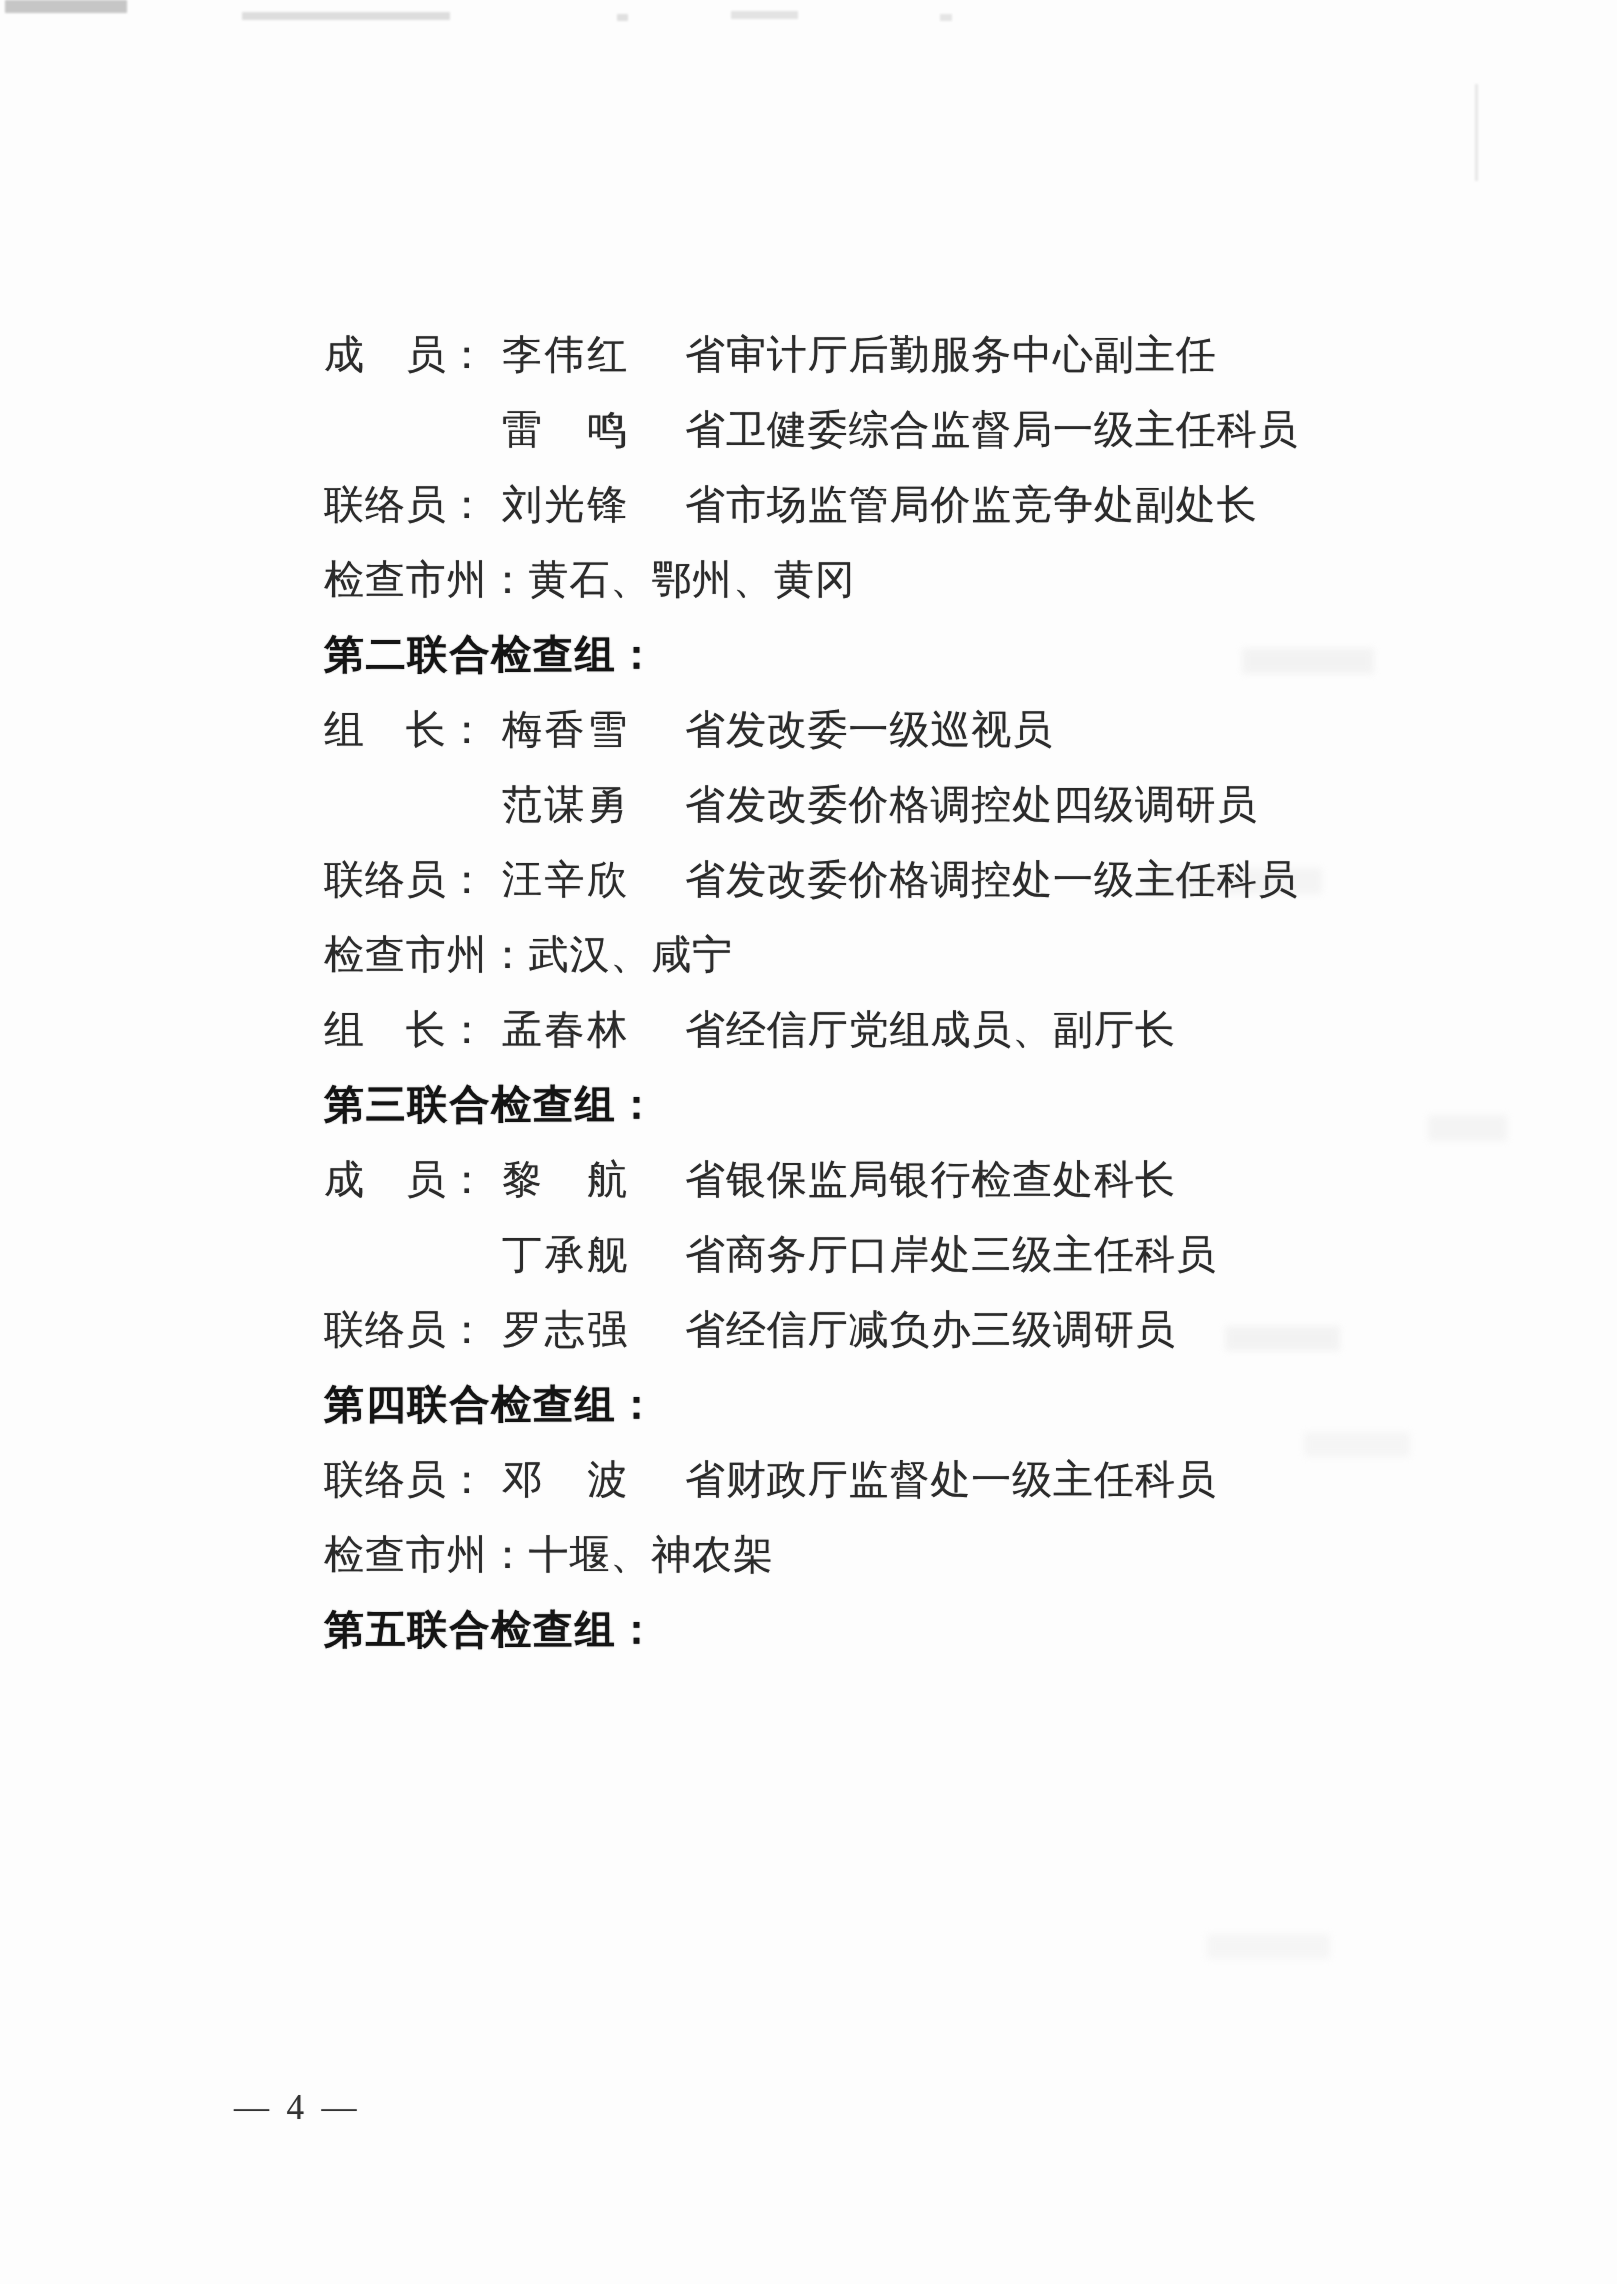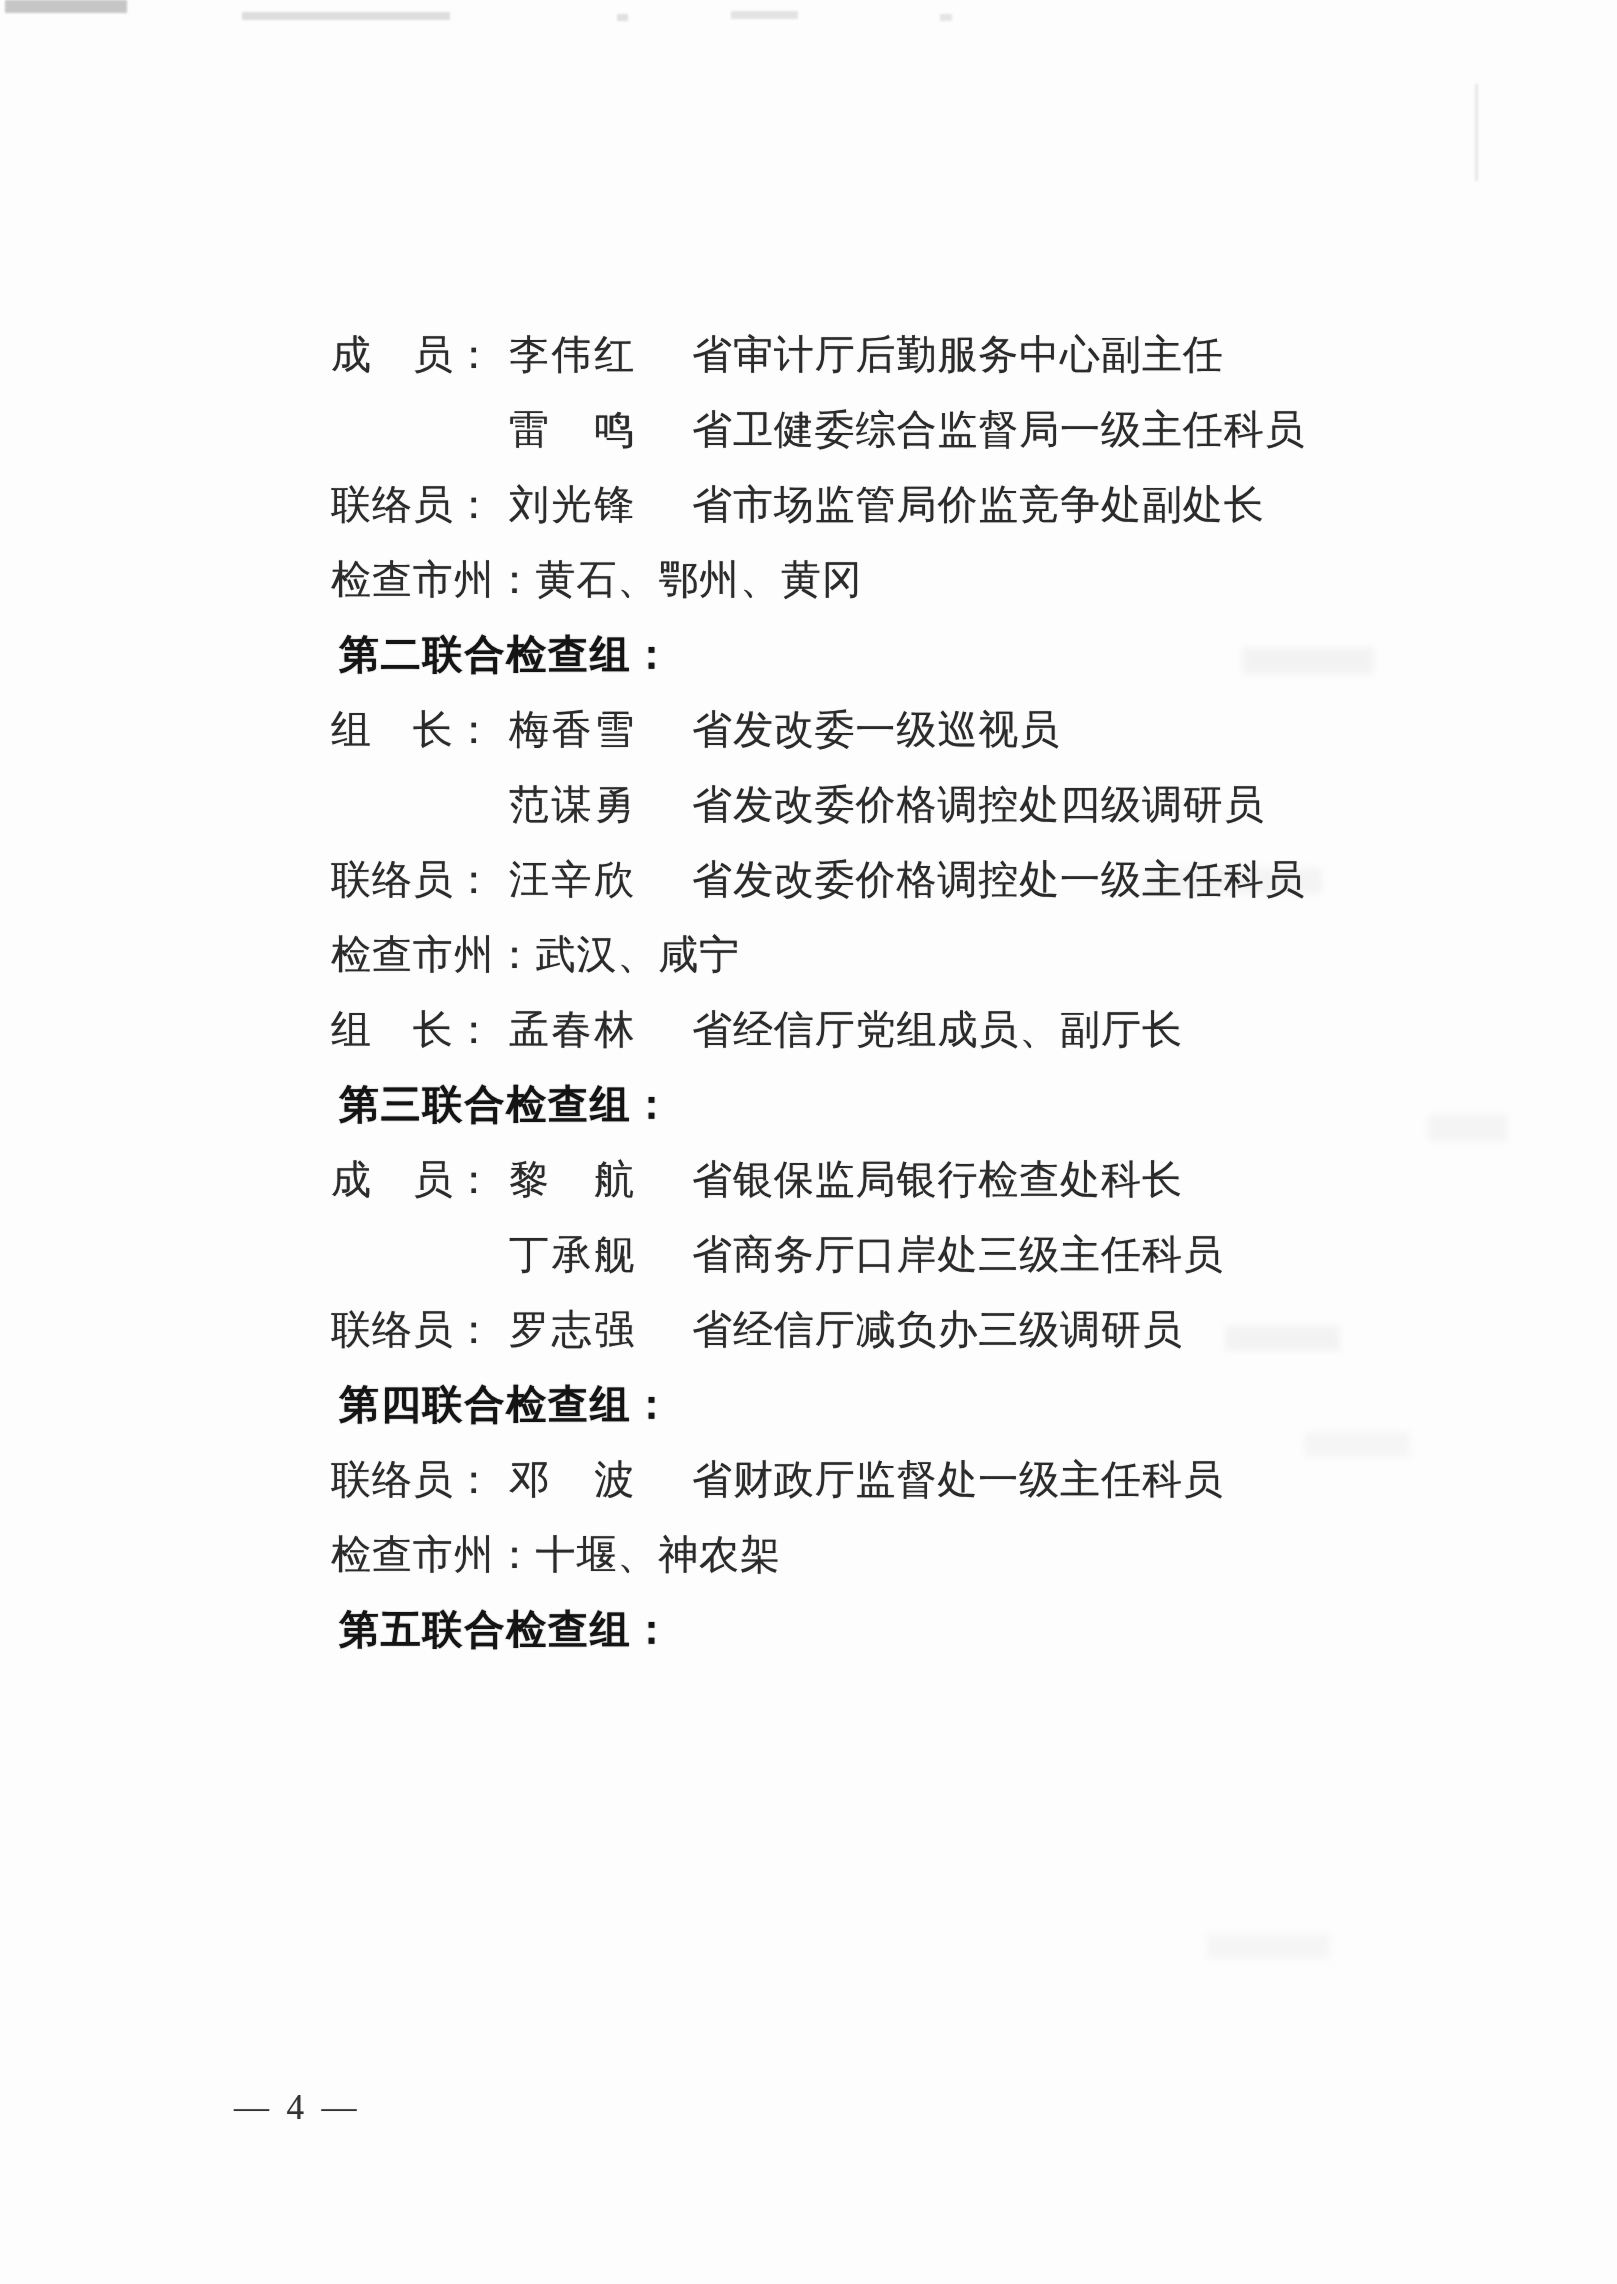--- a/index.html
+++ b/index.html
@@ -15,39 +15,38 @@
     font-family: "Liberation Serif", "DejaVu Serif", serif;
   }
   .page {
     position: absolute;
     inset: 0;
     background: var(--paper, #fdfdfd);
   }
   
   .doc {
     position: absolute;
-    left: 331px;
+    left: 324px;
     top: 317px;
     width: 1137px;
     font-size: 40px;
     color: var(--ink, #2b2b2b);
   }
   .line {
     height: 75px;
     line-height: 75px;
     white-space: pre;
     text-shadow: 0 0 1px rgba(43,43,43,0.55);
     letter-spacing: 0.9px;
   }
   .line.heading {
     font-weight: 700;
     color: var(--heading-ink, #141414);
     text-shadow: 0 0 1.3px rgba(10,10,10,0.65);
     letter-spacing: 1.8px;
-    margin-left: 8px;
   }
   .label {
     display: inline-block;
     width: 178px;
     vertical-align: top;
   }
   .name {
     display: inline-block;
     width: 183px;
     vertical-align: top;

